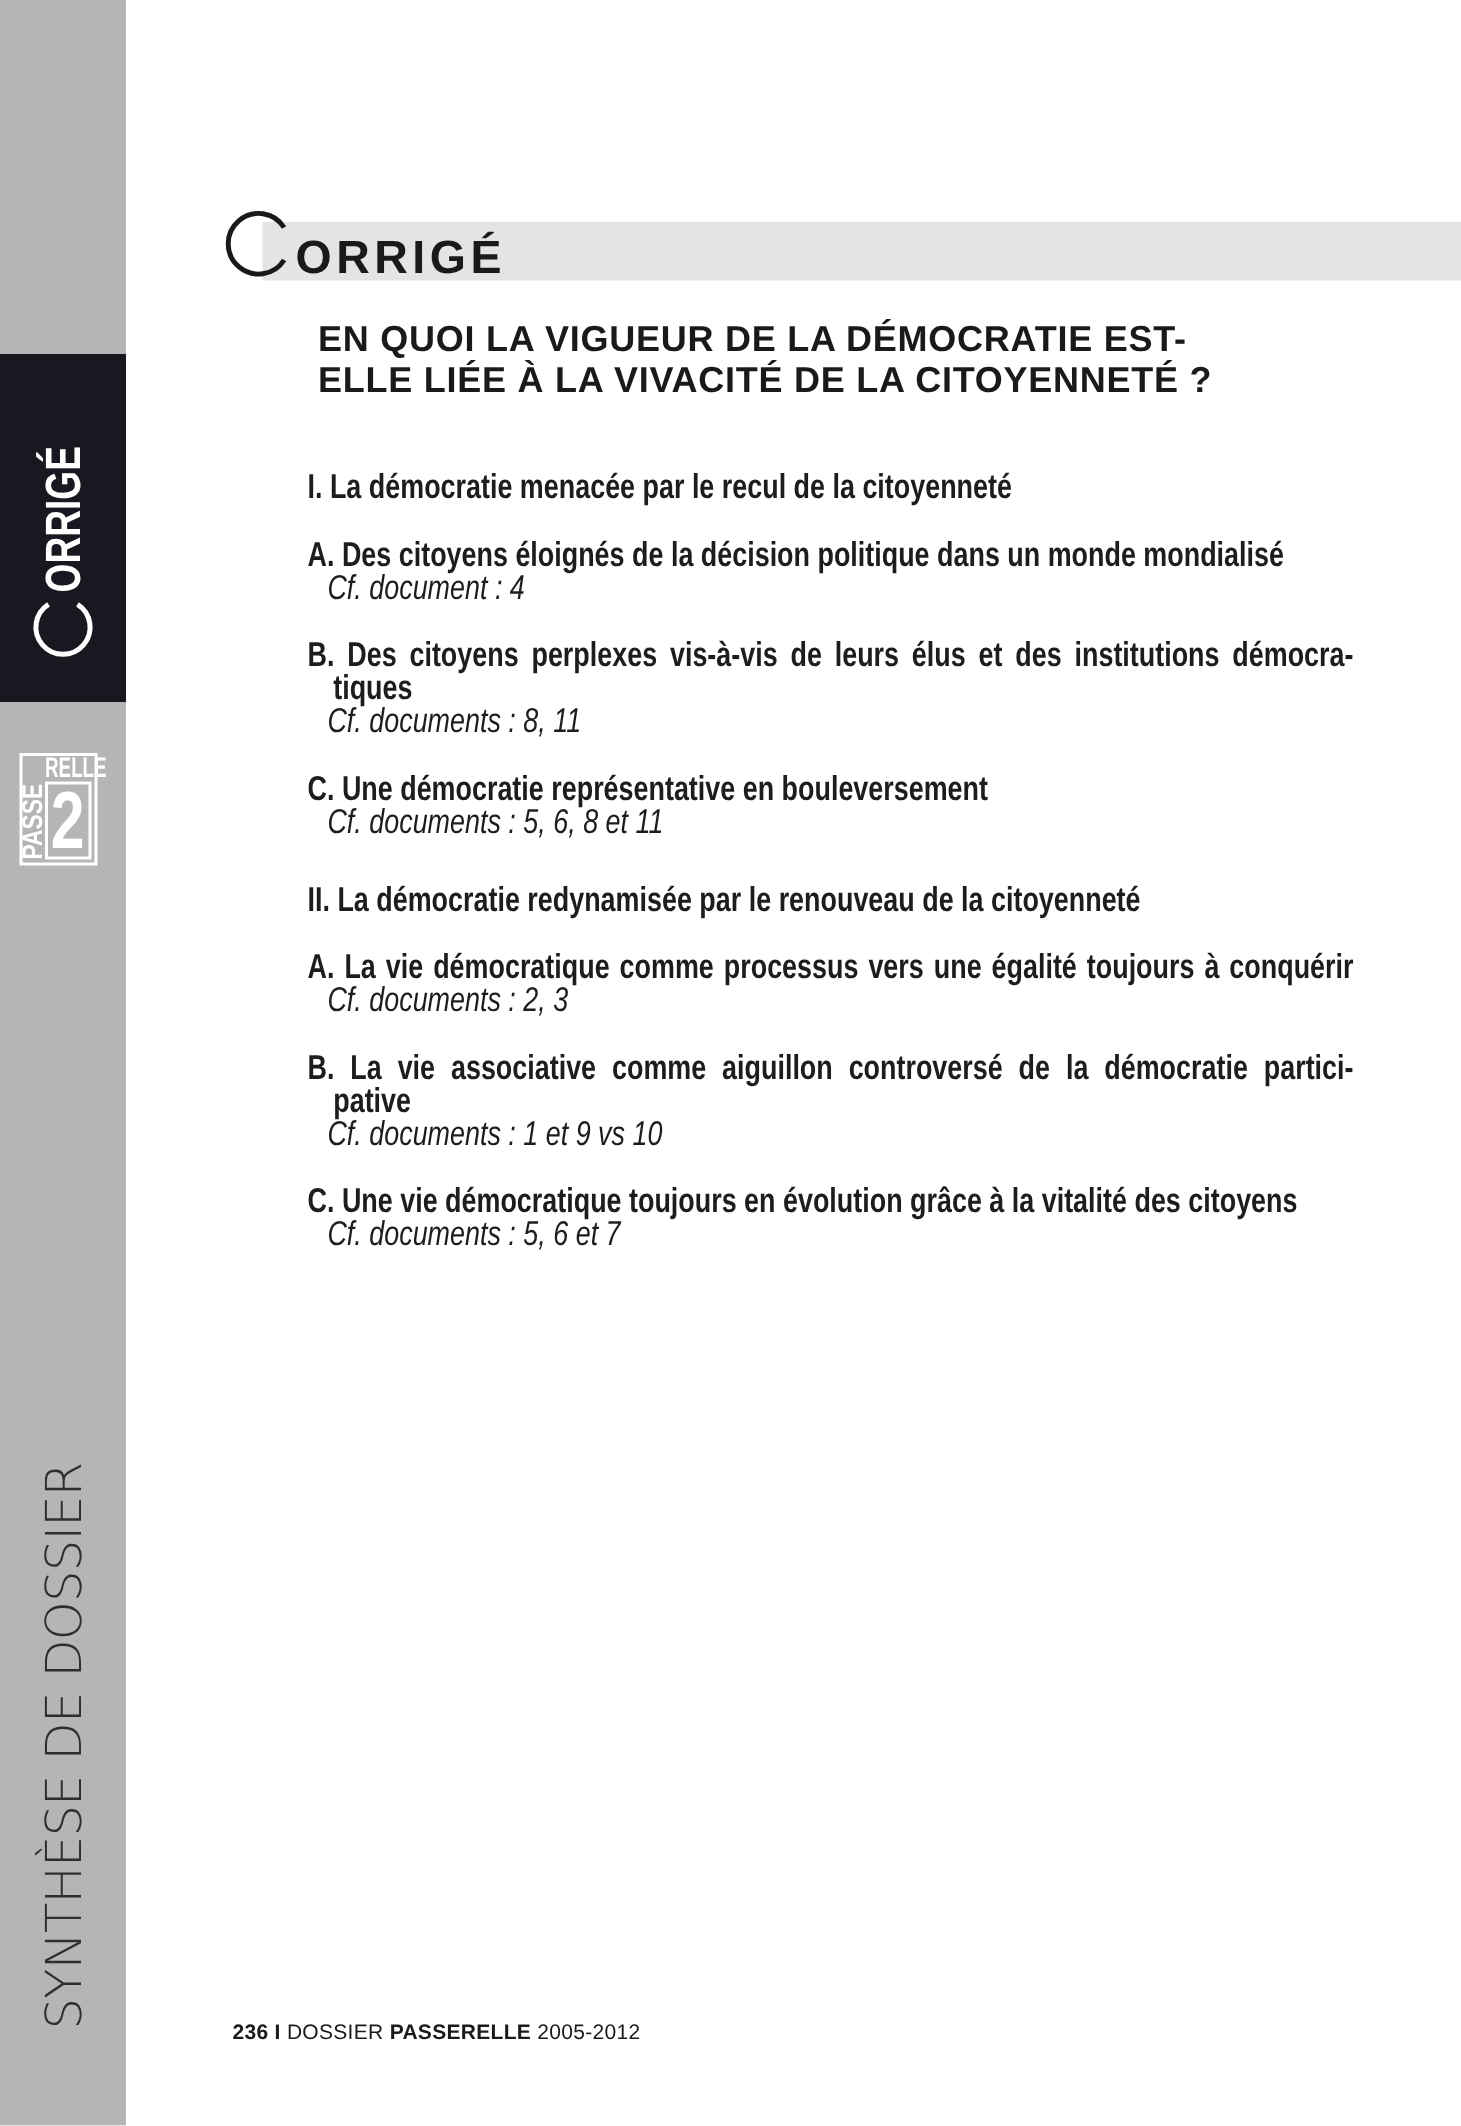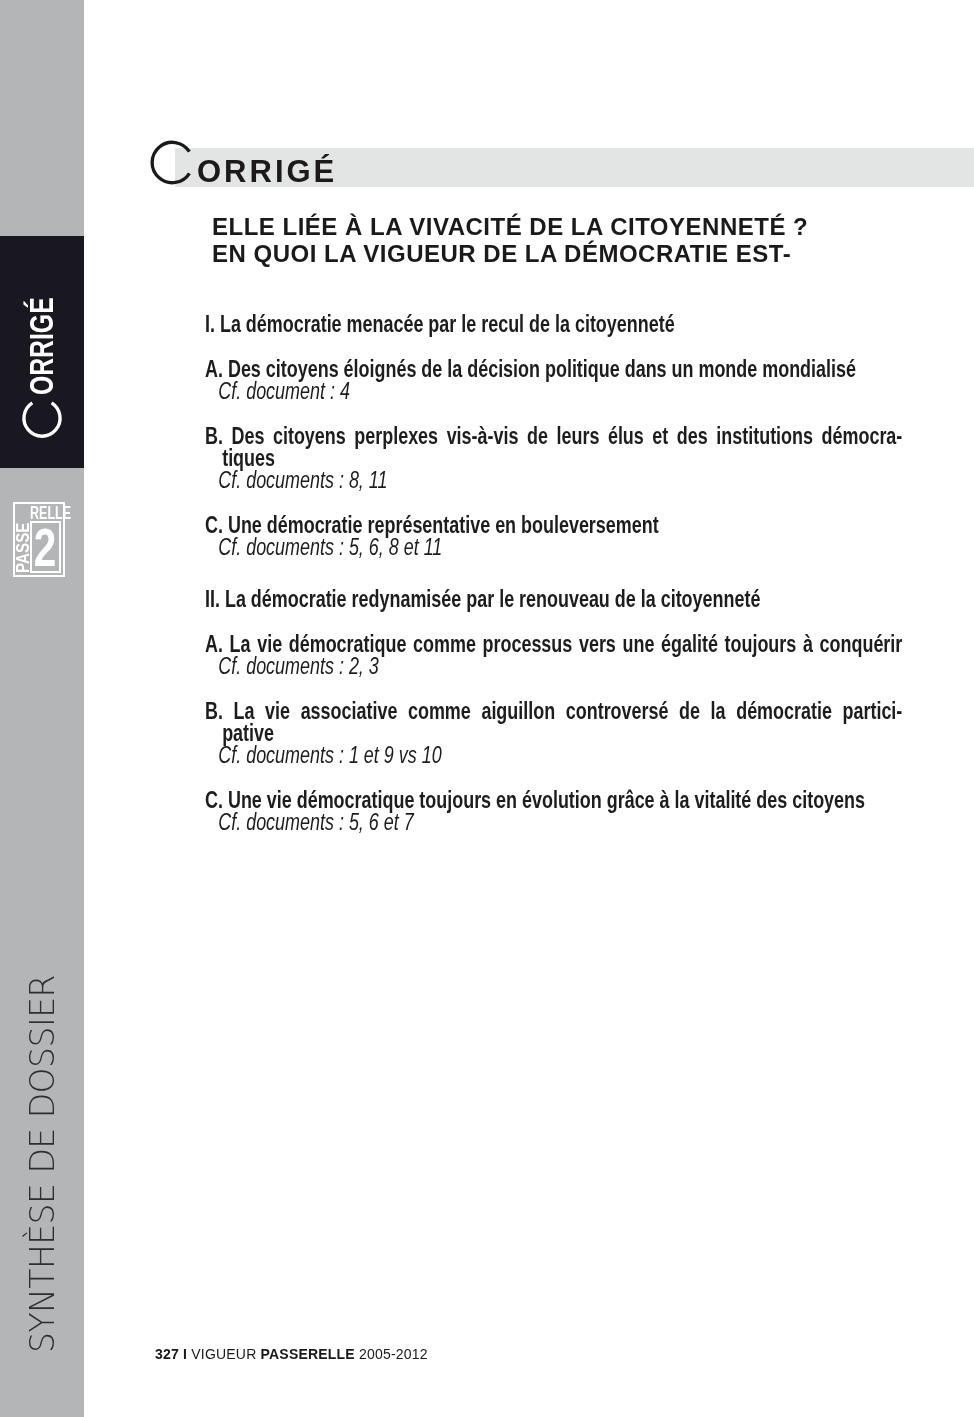--- a/index.html
+++ b/index.html
@@ -118,22 +118,22 @@
 
 </div>
 
 <div class="header-bar"></div>
 <svg class="header-c c-glyph" width="47" height="47" viewBox="0 0 100 100">
   <path d="M 86 27 A 43 43 0 1 0 86 73" fill="none" stroke="#1b191a" stroke-width="7"></path>
 </svg>
 <div class="header-rest">ORRIGÉ</div>
 
 <div class="doc-title">
+  <div>EN QUOI LA VIGUEUR DE LA DÉMOCRATIE EST-</div>
   <div>ELLE LIÉE À LA VIVACITÉ DE LA CITOYENNETÉ ?</div>
-  <div>EN QUOI LA VIGUEUR DE LA DÉMOCRATIE EST-</div>
 </div>
 
 <div class="outline" id="outline">
     <div class="entry section">
       <div class="line"><span class="lbl">I.</span> La démocratie menacée par le recul de la citoyenneté</div>
     </div>
     <div class="entry item">
       <div class="line"><span class="lbl">A.</span> Des citoyens éloignés de la décision politique dans un monde mondialisé</div>
       <div class="ref">Cf. document : 4</div>
     </div>
@@ -158,18 +158,18 @@
       <div class="line cont">pative</div>
       <div class="ref">Cf. documents : 1 et 9 vs 10</div>
     </div>
     <div class="entry item">
       <div class="line"><span class="lbl">C.</span> Une vie démocratique toujours en évolution grâce à la vitalité des citoyens</div>
       <div class="ref">Cf. documents : 5, 6 et 7</div>
     </div>
   </div>
 
 <div class="footer">
-  <span class="b">327</span>
+  <span class="b">236</span>
   <span class="b">I</span>
-  <span>VIGUEUR</span>
+  <span>DOSSIER</span>
   <span class="b">PASSERELLE</span>
   <span>2005-2012</span>
 </div>
 
 </body></html>

